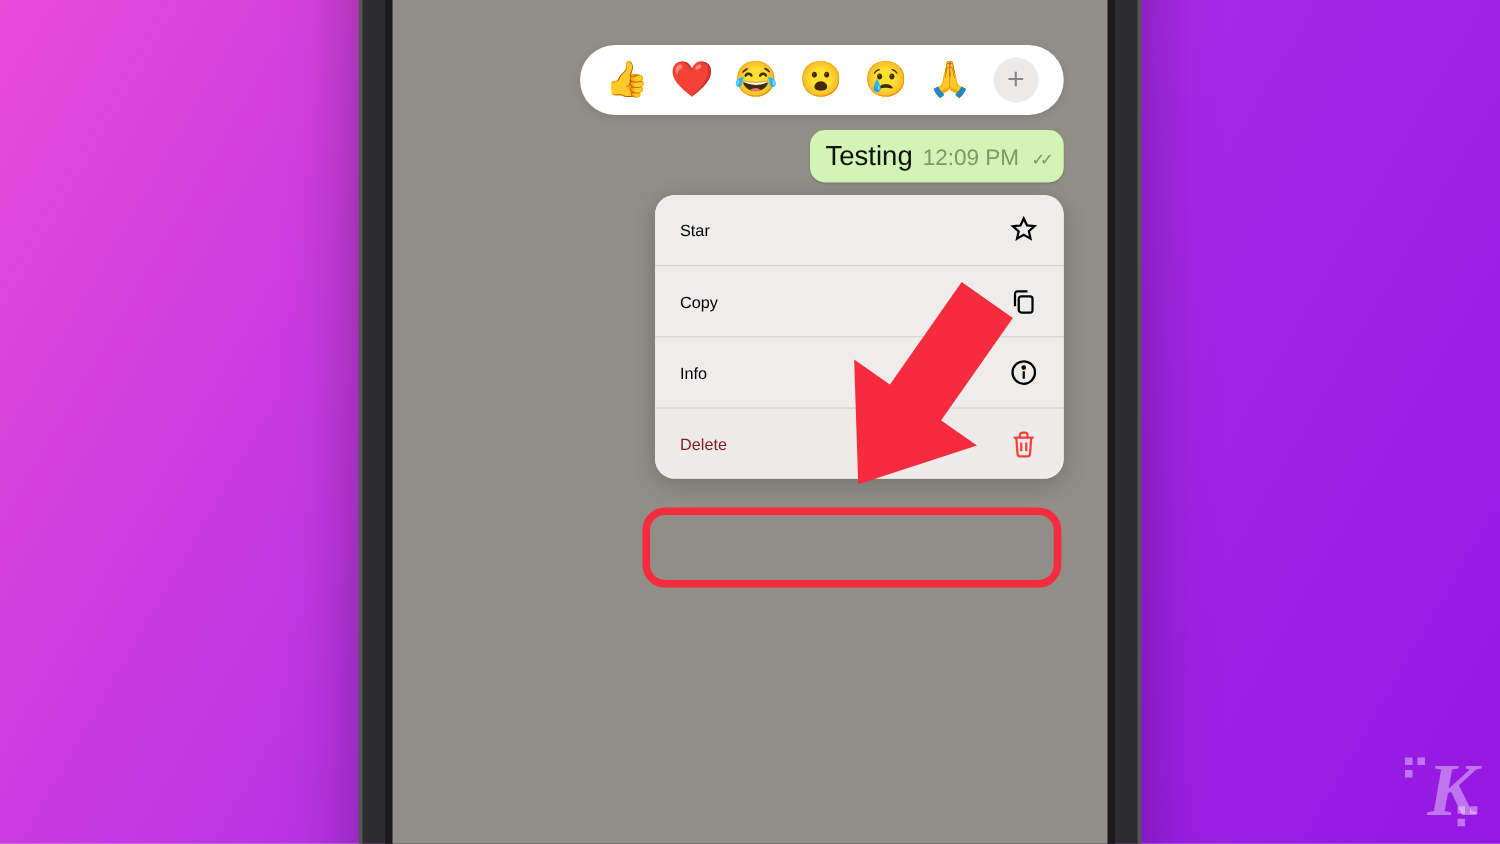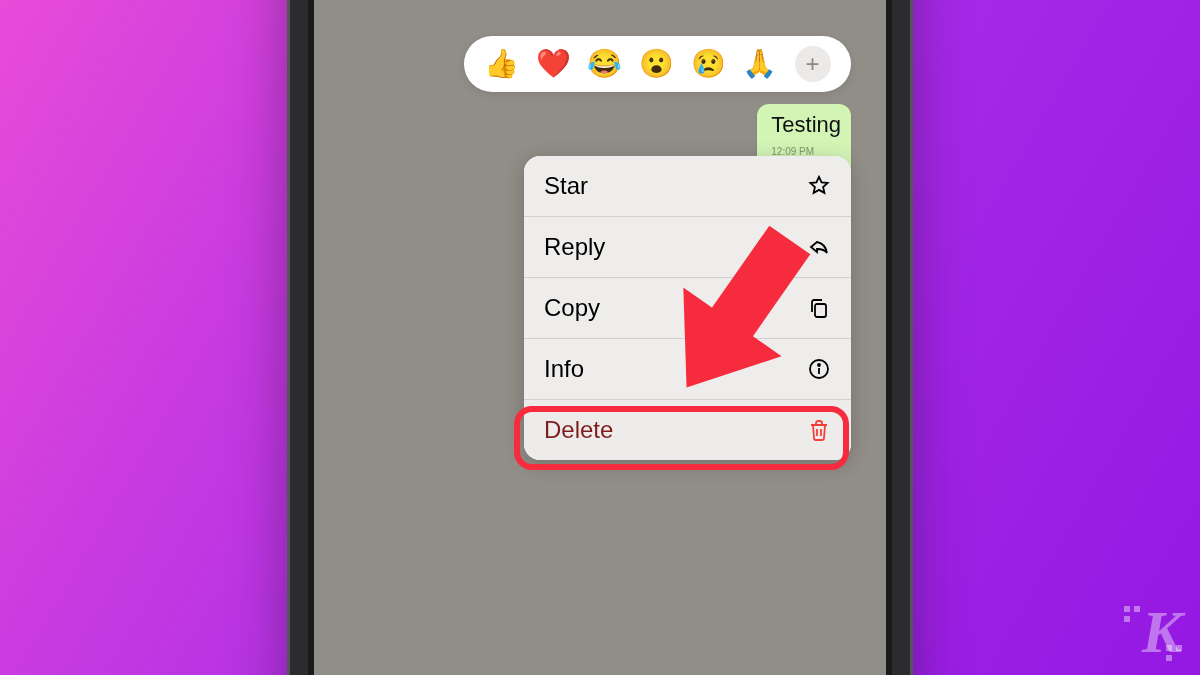--- a/index.html
+++ b/index.html
@@ -76,43 +76,42 @@
     position: absolute;
     top: 260px;
     right: 35px;
     background: #d2f5b6;
     border-radius: 12px;
     padding: 8px 12px;
     display: flex;
     align-items: baseline;
     gap: 8px;
     box-shadow: 0 1px 2px rgba(0,0,0,.15);
-    flex-direction: column;
   }
   .msg-text { font-size: 22px; color: #111; }
-  .msg-time { font-size: 10px; color: #7a9a6a; }
+  .msg-time { font-size: 18px; color: #7a9a6a; }
   .checks { color: #7a9a6a; font-size: 13px; margin-left: 2px; letter-spacing: -4px;}
 
   
   .menu {
     position: absolute;
     top: 312px;
     left: 210px;
     right: 35px;
     background: #eceae8;
     border-radius: 16px;
     overflow: hidden;
     box-shadow: 0 4px 20px rgba(0,0,0,.2);
   }
   .menu-item {
     display: flex;
     align-items: center;
     justify-content: space-between;
     padding: 16px 20px;
-    font-size: 24px;
+    font-size: 13px;
     color: #000;
     border-bottom: 1px solid rgba(0,0,0,.12);
     background: #eeedec;
   }
   .menu-item:last-child { border-bottom: none; }
   .menu-item.delete {
     color: #7f1d1d;
     background: #eeeceb;
   }
   .menu-icon {
@@ -195,28 +194,20 @@
       <div class="menu">
         <div class="menu-item">
           <span>Star</span>
           <span class="menu-icon">
             <svg viewBox="0 0 24 24" fill="none" stroke="#000" stroke-width="1.8">
                 <path d="M12 2.8l2.6 5.5 6 .6-4.5 4.1 1.3 5.9L12 15.9 6.6 19l1.3-5.9L3.4 9l6-.6L12 2.8z"></path>
               </svg>
           </span>
         </div>
         <div class="menu-item">
-          <span>Reply</span>
-          <span class="menu-icon">
-            <svg viewBox="0 0 24 24" fill="none" stroke="#000" stroke-width="1.8">
-                <path d="M10 7L4 12l6 5v-3c5 0 8 1 10 4-1-6-5-10-10-11V7z"></path>
-              </svg>
-          </span>
-        </div>
-        <div class="menu-item">
           <span>Copy</span>
           <span class="menu-icon">
             <svg viewBox="0 0 24 24" fill="none" stroke="#000" stroke-width="1.8">
                 <rect x="8" y="8" width="11" height="13" rx="2"></rect>
                 <path d="M5 16V6a2 2 0 012-2h8"></path>
               </svg>
           </span>
         </div>
         <div class="menu-item">
           <span>Info</span>

